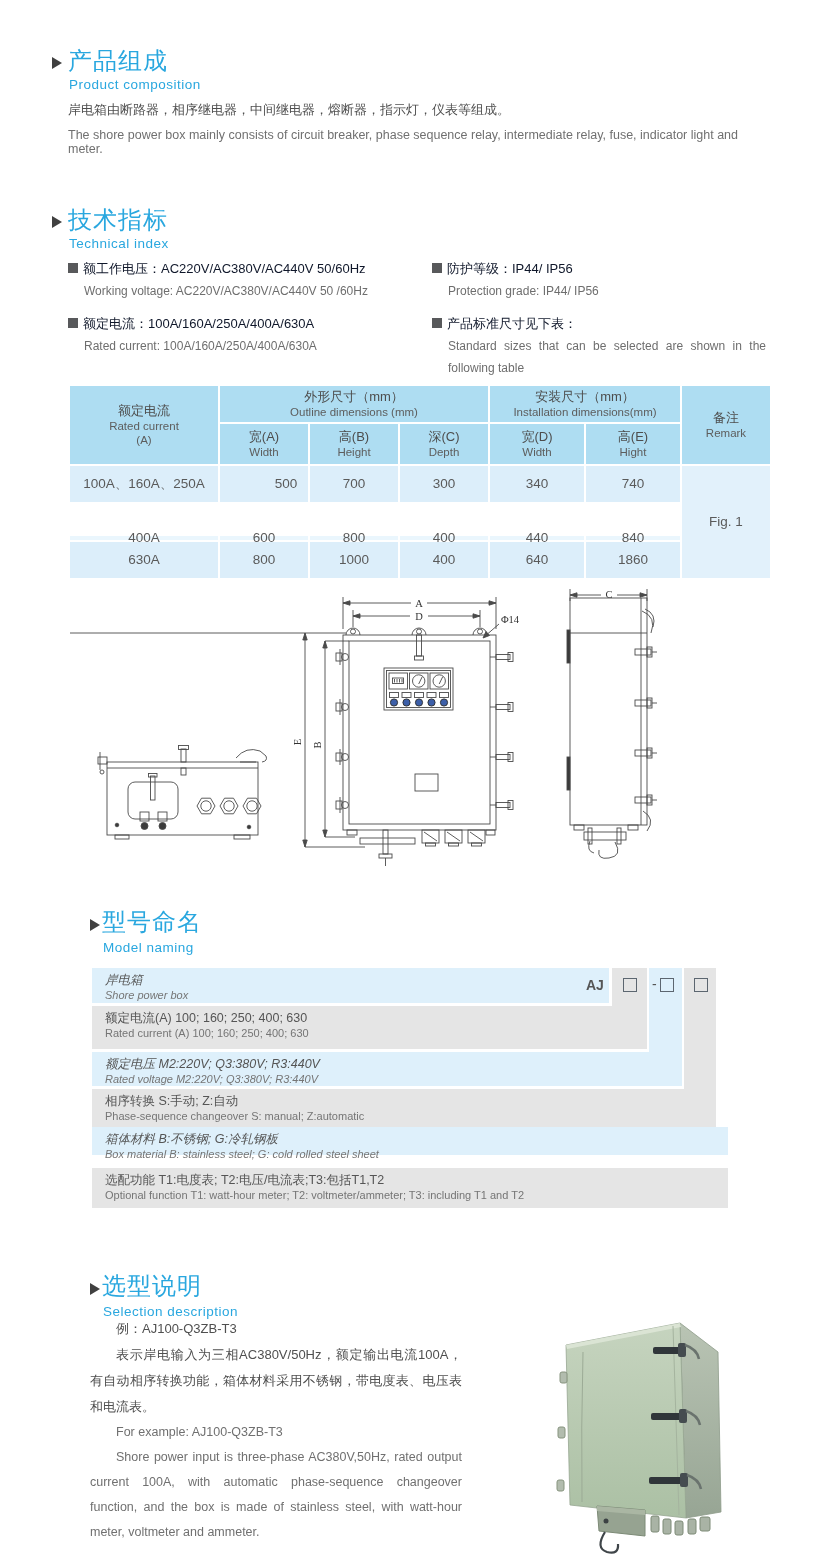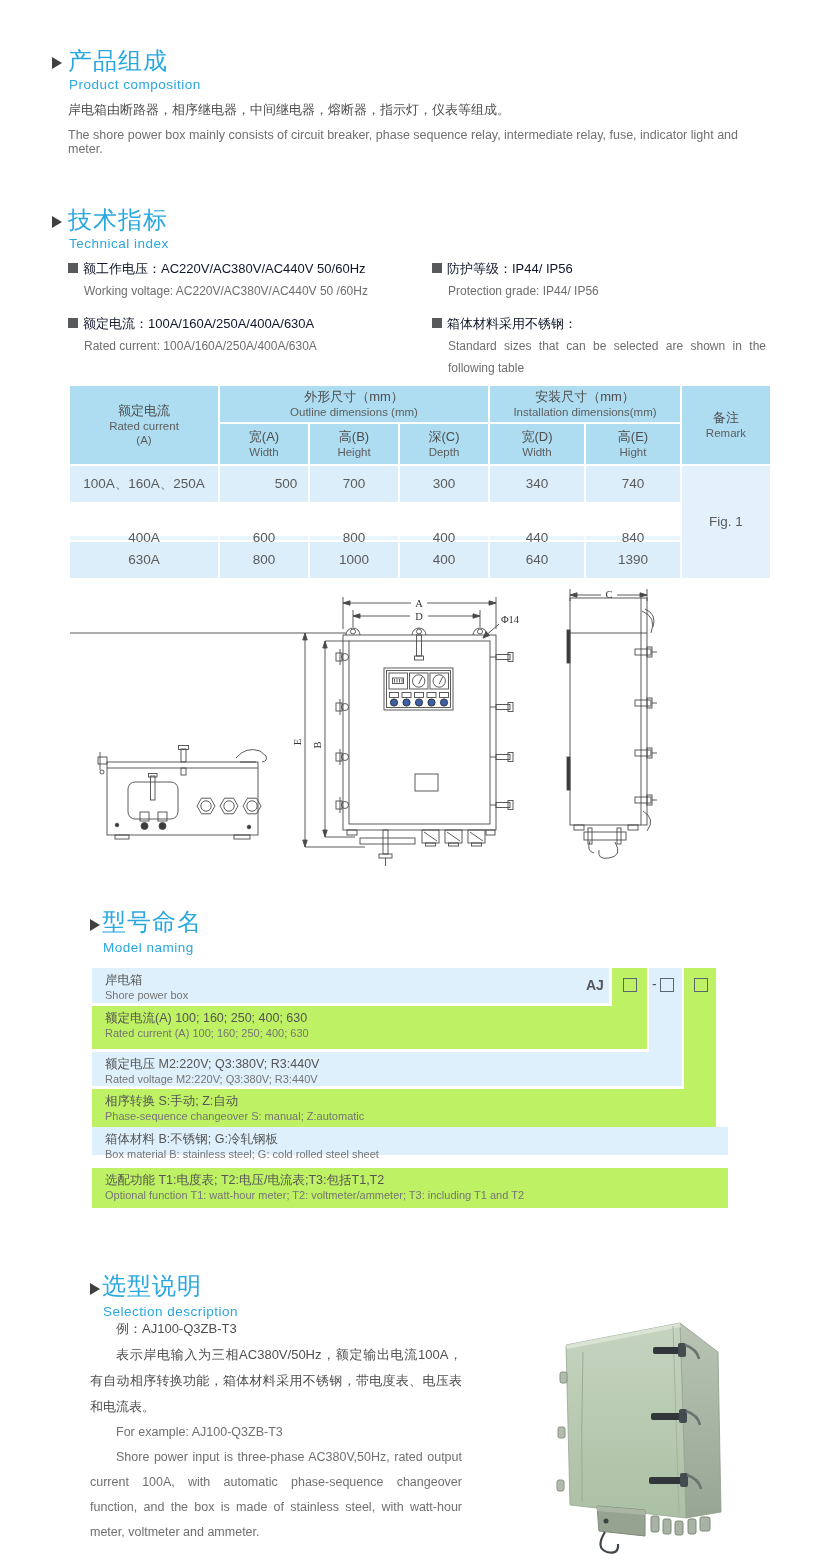--- a/index.html
+++ b/index.html
@@ -32,22 +32,22 @@
   .th{background:#aeddf2;color:#4d4d4d;}
   .th .cn{font-size:13px;}
   .th .en{font-size:11.5px;color:#5d5d5d;}
   .td{font-size:13.5px;color:#5a5a5a;}
   .row-a{background:#dceefa;}
   .row-b{background:#eaf6fd;margin-top:32px;}
   .remark-span{background:#e2f1fb;}
   
   .ladder{left:92px;top:968px;width:636px;height:240px;}
   .lrow,.lstrip{position:absolute;}
-  .lblue{background:#def0fb;}
-  .lgray{background:#bef264;}
+  .lblue{background:#def0fb;font-style:italic;}
+  .lgray{background:#e5e5e5;}
   .lrow{padding:4px 0 0 13px;box-sizing:border-box;}
   .l-cn{font-size:12.5px;color:#555555;line-height:16px;}
   .l-en{font-size:11px;color:#757575;line-height:15px;}
   .code-box{position:absolute;width:12px;height:12px;border:1.4px solid #5c6670;background:transparent;}
   .code-txt{position:absolute;font-size:14px;color:#555555;}
   
   .sel-text{left:90px;top:1316px;width:372px;}
   .sel-text p{margin:0;}
   .sel-cn{font-size:13px;color:#4f4f4f;line-height:26px;text-indent:26px;}
   .sel-cn-body{font-size:13px;color:#4f4f4f;line-height:26px;text-indent:26px;text-align:justify;}
@@ -78,21 +78,21 @@
     <div class="spec-en">Rated current: 100A/160A/250A/400A/630A</div>
   </div>
 </div>
 
 <div class="abs spec-col" style="left:432px;top:258px;">
   <div class="spec-item">
     <div class="spec-cn"><span class="bullet"></span><span>防护等级：IP44/ IP56</span></div>
     <div class="spec-en">Protection grade: IP44/ IP56</div>
   </div>
   <div class="spec-item">
-    <div class="spec-cn"><span class="bullet"></span><span>箱体材料采用不锈钢：</span></div>
+    <div class="spec-cn"><span class="bullet"></span><span>产品标准尺寸见下表：</span></div>
     <div class="spec-en">Standard sizes that can be selected are shown in the following table</div>
   </div>
 </div>
 
 <div class="abs size-table">
   <div class="cell th" style="grid-column:1;grid-row:1/3;">
     <div class="cn">额定电流</div>
     <div class="en">Rated current</div>
     <div class="en">(A)</div>
   </div>
@@ -141,21 +141,21 @@
   <div class="cell td row-b" style="grid-column:3;grid-row:4;">800</div>
   <div class="cell td row-b" style="grid-column:4;grid-row:4;">400</div>
   <div class="cell td row-b" style="grid-column:5;grid-row:4;">440</div>
   <div class="cell td row-b" style="grid-column:6;grid-row:4;">840</div>
 
   <div class="cell td row-a" style="grid-column:1;grid-row:5;">630A</div>
   <div class="cell td row-a" style="grid-column:2;grid-row:5;">800</div>
   <div class="cell td row-a" style="grid-column:3;grid-row:5;">1000</div>
   <div class="cell td row-a" style="grid-column:4;grid-row:5;">400</div>
   <div class="cell td row-a" style="grid-column:5;grid-row:5;">640</div>
-  <div class="cell td row-a" style="grid-column:6;grid-row:5;">1390</div>
+  <div class="cell td row-a" style="grid-column:6;grid-row:5;">1860</div>
 
   <div class="cell td remark-span" style="grid-column:7;grid-row:3/6;">Fig. 1</div>
 </div>
 
 <svg class="abs" style="left:70px;top:585px;" width="700" height="295" viewBox="0 0 700 295">
   <g stroke="#4a4a4a" stroke-width="0.9" fill="none">
 
     <g>
       <rect x="37" y="177" width="151" height="73"></rect>
       <line x1="37" y1="183" x2="188" y2="183"></line>

